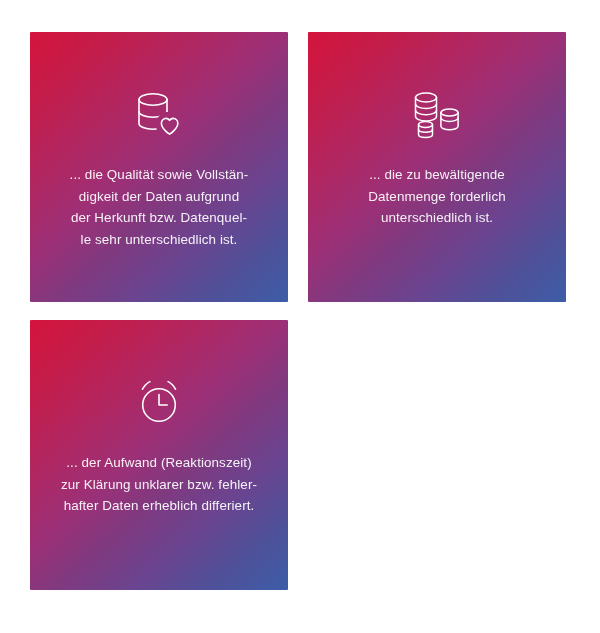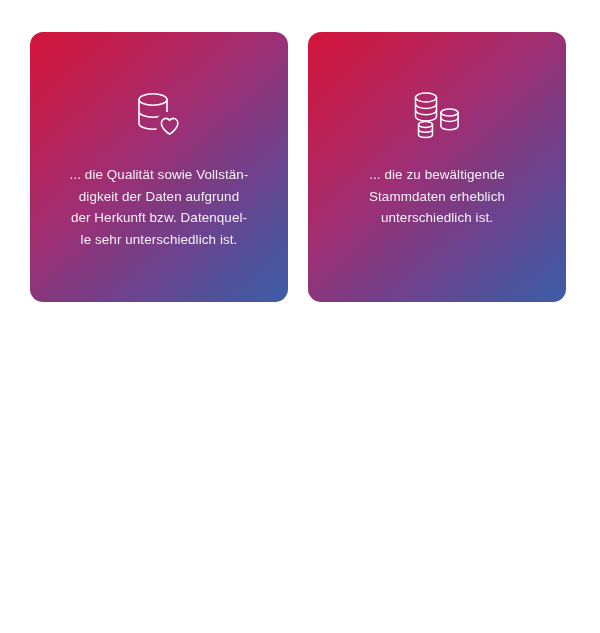--- a/index.html
+++ b/index.html
@@ -25,21 +25,21 @@
     top: 32px;
     width: 540px;
     display: grid;
     grid-template-columns: 258px 258px;
     grid-template-rows: 270px 270px;
     column-gap: 20px;
     row-gap: 18px;
   }
   .card {
     position: relative;
-    border-radius: 13px;
+    border-radius: 1px;
     background: linear-gradient(138deg,
         #d4143c 0%,
         #c51c49 14%,
         #b22660 30%,
         #9c3077 46%,
         #80397f 58%,
         #6a4490 72%,
         #4e5199 86%,
         #3d5da8 100%);
     overflow: hidden;
@@ -140,21 +140,39 @@
             </g>
 
             <g>
               <ellipse cx="15.5" cy="34.5" rx="7.0" ry="3.0"></ellipse>
               <path d="M8.5 34.5 V44.5 C8.5 46.2 11.6 47.5 15.5 47.5 C19.4 47.5 22.5 46.2 22.5 44.5 V34.5"></path>
               <path d="M8.5 39.2 C8.5 40.9 11.6 42.2 15.5 42.2 C19.4 42.2 22.5 40.9 22.5 39.2"></path>
             </g>
           </svg>
         </div>
         <div class="card-text">... die zu bewältigende
-Stammdaten erheblich
+Datenmenge forderlich
 unterschiedlich ist.</div>
       </div>
     </div>
 
+    <div class="card card-3">
+      <div class="card-inner">
+        <div class="icon-wrap">
+          <svg width="50" height="48" viewBox="0 0 50 48" fill="none" stroke="#ffffff" stroke-width="1.6" stroke-linecap="round" stroke-linejoin="round">
+
+            <path d="M8.5 10.2 C10.4 6.4 13.2 3.9 15.9 2.6"></path>
+            <path d="M41.5 10.2 C39.6 6.4 36.8 3.9 34.1 2.6"></path>
+
+            <circle cx="25" cy="26" r="16.3"></circle>
+
+            <path d="M25 15.6 V26 H33.2"></path>
+          </svg>
+        </div>
+        <div class="card-text">... der Aufwand (Reaktionszeit)
+zur Klärung unklarer bzw. fehler-
+hafter Daten erheblich differiert.</div>
+      </div>
+    </div>
 
 
   </div>
 </div>
 
 </body></html>

